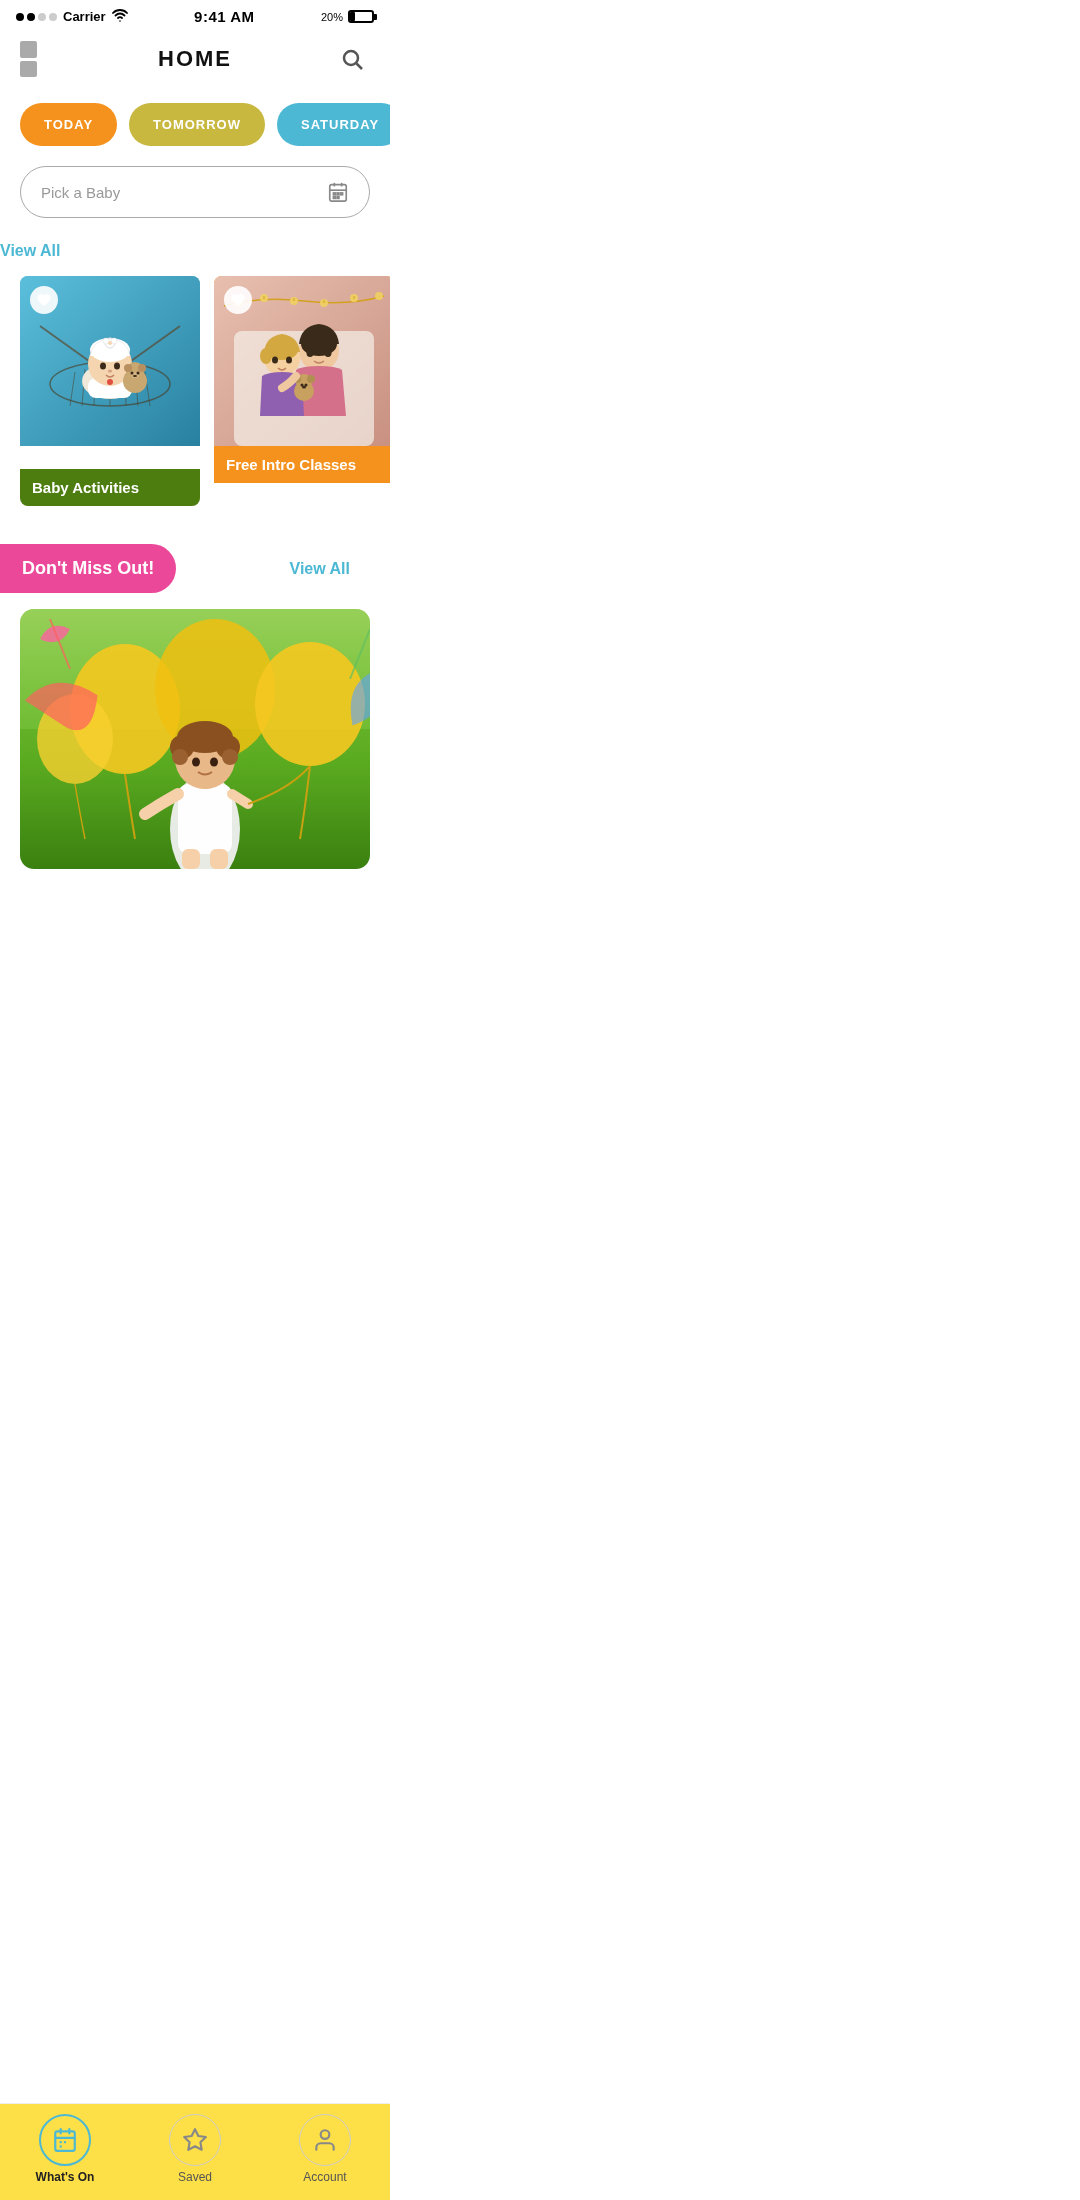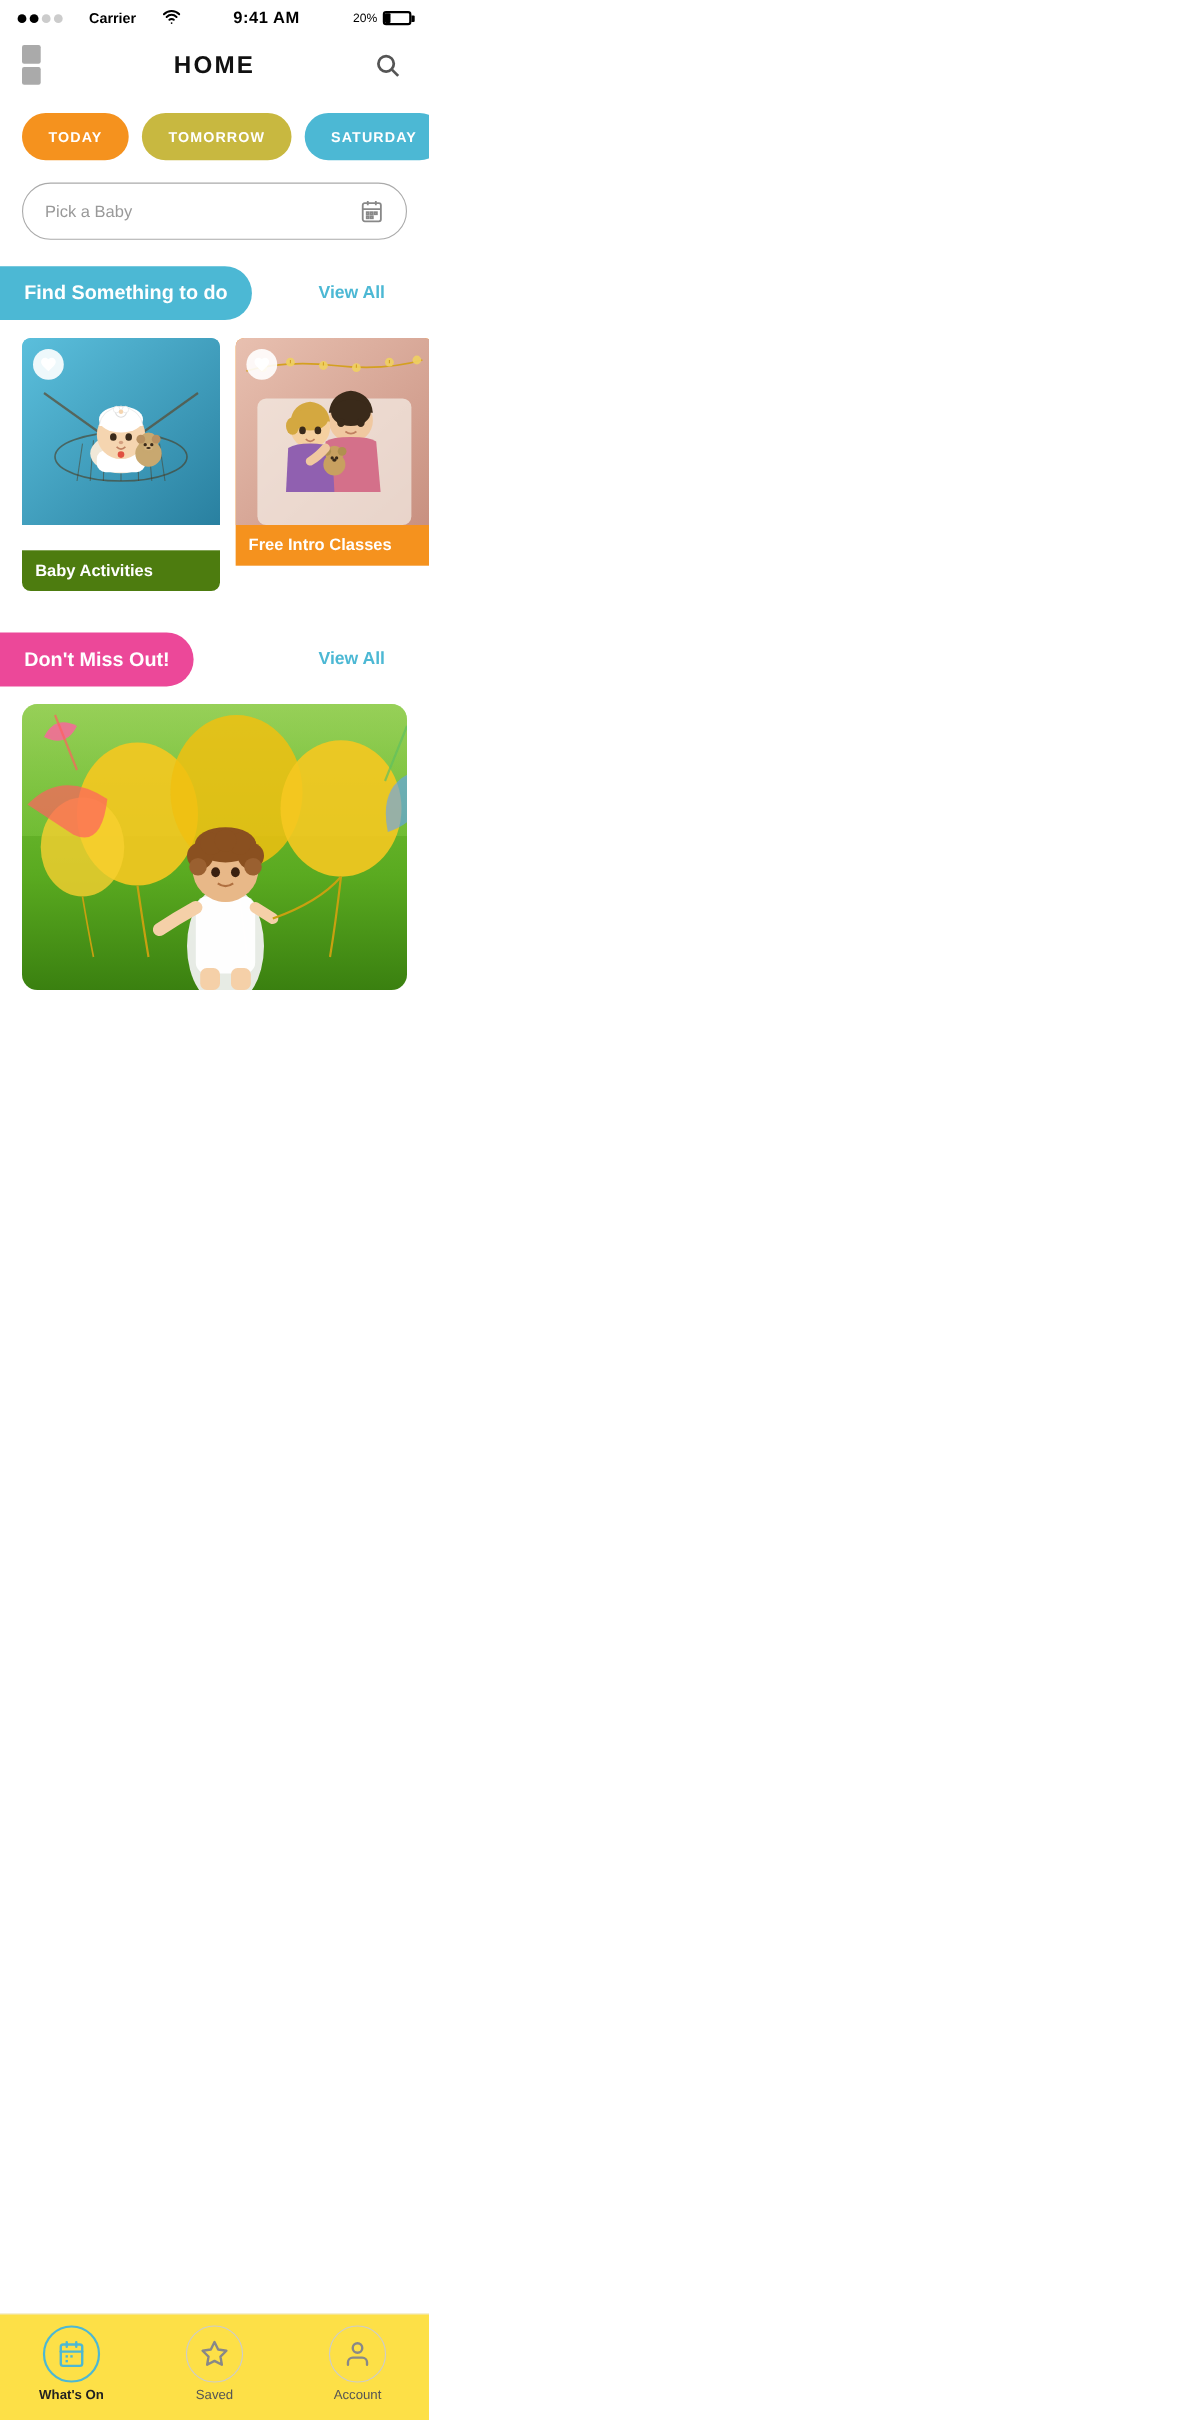--- a/index.html
+++ b/index.html
@@ -19,21 +19,21 @@
     .status-bar {
       display: flex;
       justify-content: space-between;
       align-items: center;
       padding: 8px 16px 4px;
       background: #fff;
     }
     .status-left {
       display: flex;
       align-items: center;
-      gap: 24px;
+      gap: 6px;
       font-size: 12px;
       font-weight: 600;
     }
     .signal-dots {
       display: flex;
       gap: 3px;
       align-items: center;
     }
     .dot {
       width: 8px;
@@ -387,21 +387,20 @@
       <rect x="7" y="13" width="2" height="2"></rect>
       <rect x="11" y="13" width="2" height="2"></rect>
       <rect x="15" y="13" width="2" height="2"></rect>
       <rect x="7" y="17" width="2" height="2"></rect>
       <rect x="11" y="17" width="2" height="2"></rect>
     </svg>
   </div>
 </div>
 
 <div class="section-header">
-  <div class="section-label">Find Something to do</div>
   <span class="view-all-link">View All</span>
 </div>
 
 <div class="cards-scroll">
 
   <div class="activity-card">
     <div class="card-img-placeholder blue">
       <div class="heart-icon">
         <svg viewBox="0 0 24 24" fill="white" stroke="none">
             <path d="M12 21.35l-1.45-1.32C5.4 15.36 2 12.28 2 8.5 2 5.42 4.42 3 7.5 3c1.74 0 3.41.81 4.5 2.09C13.09 3.81 14.76 3 16.5 3 19.58 3 22 5.42 22 8.5c0 3.78-3.4 6.86-8.55 11.54L12 21.35z"></path>

